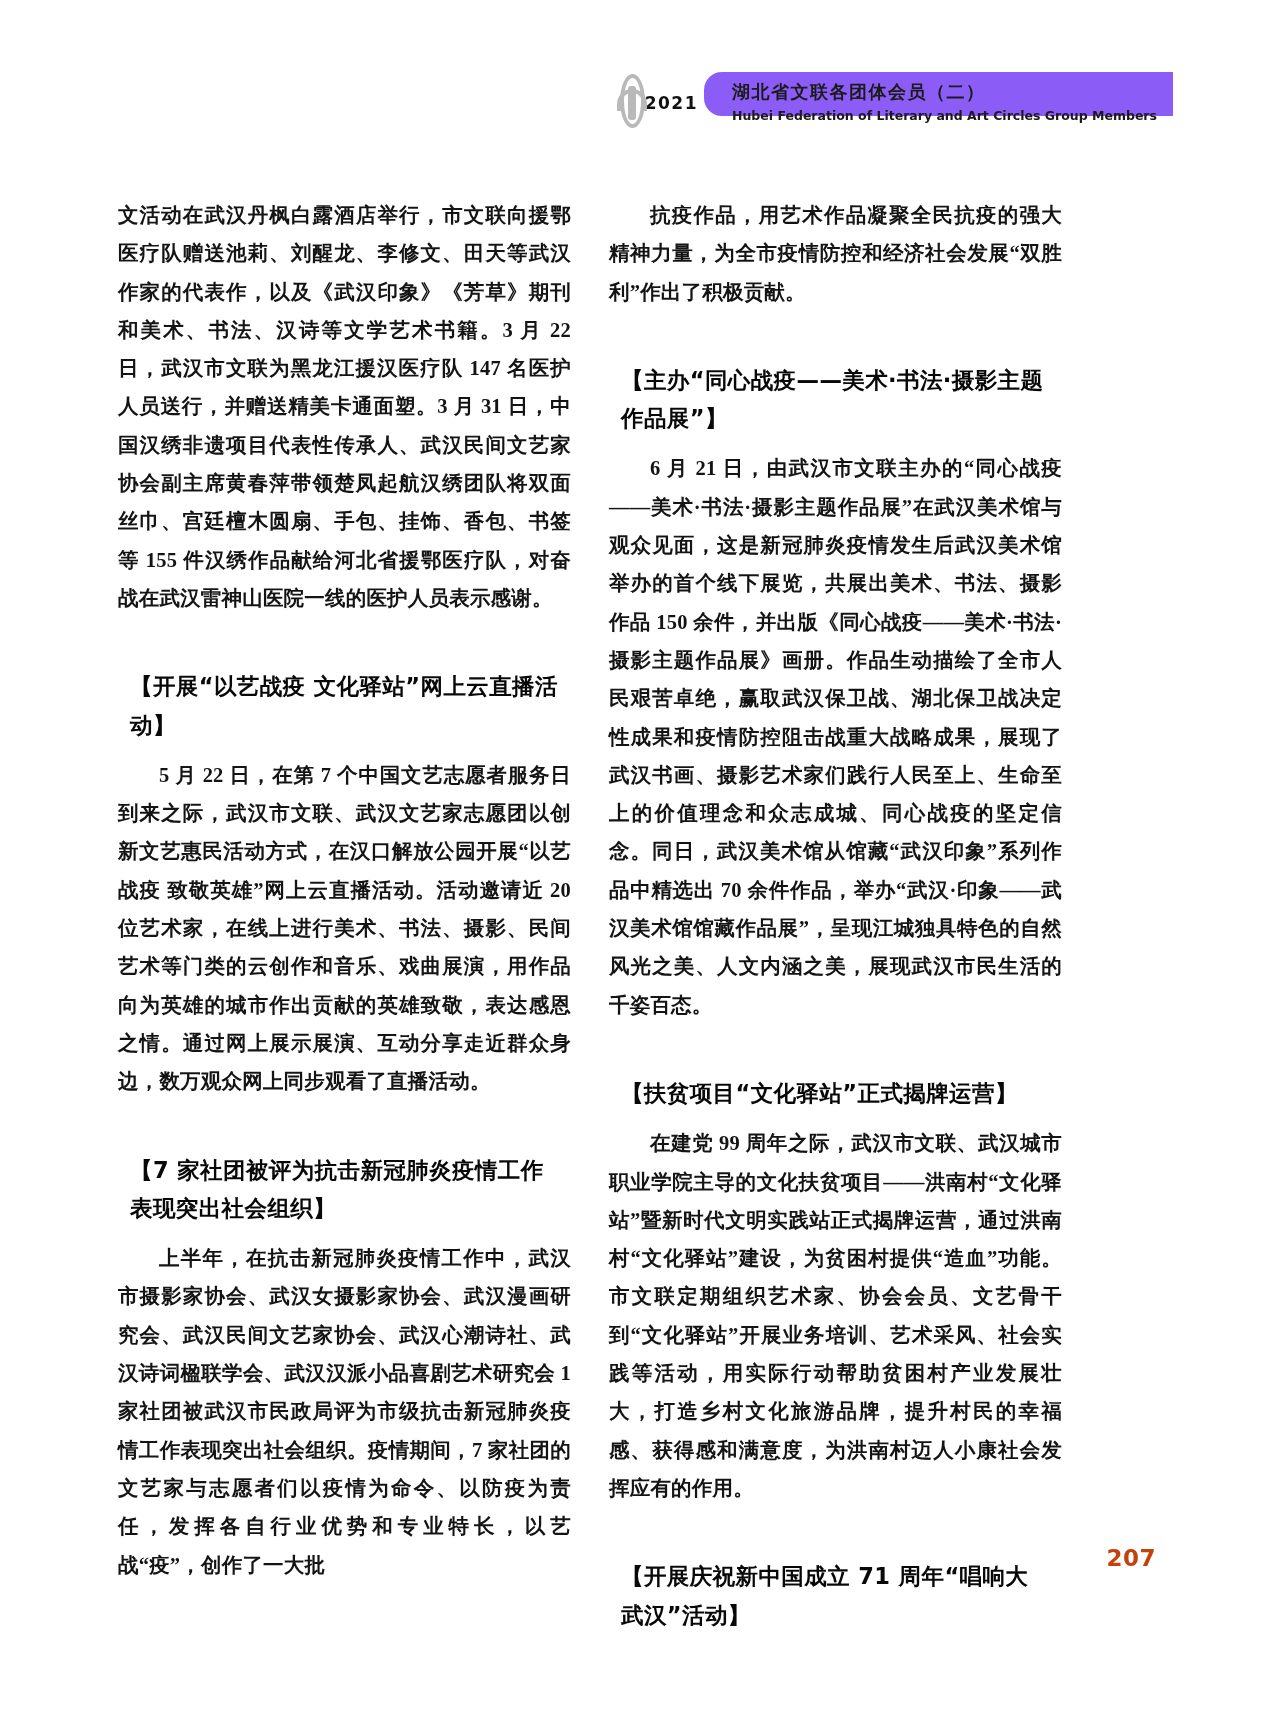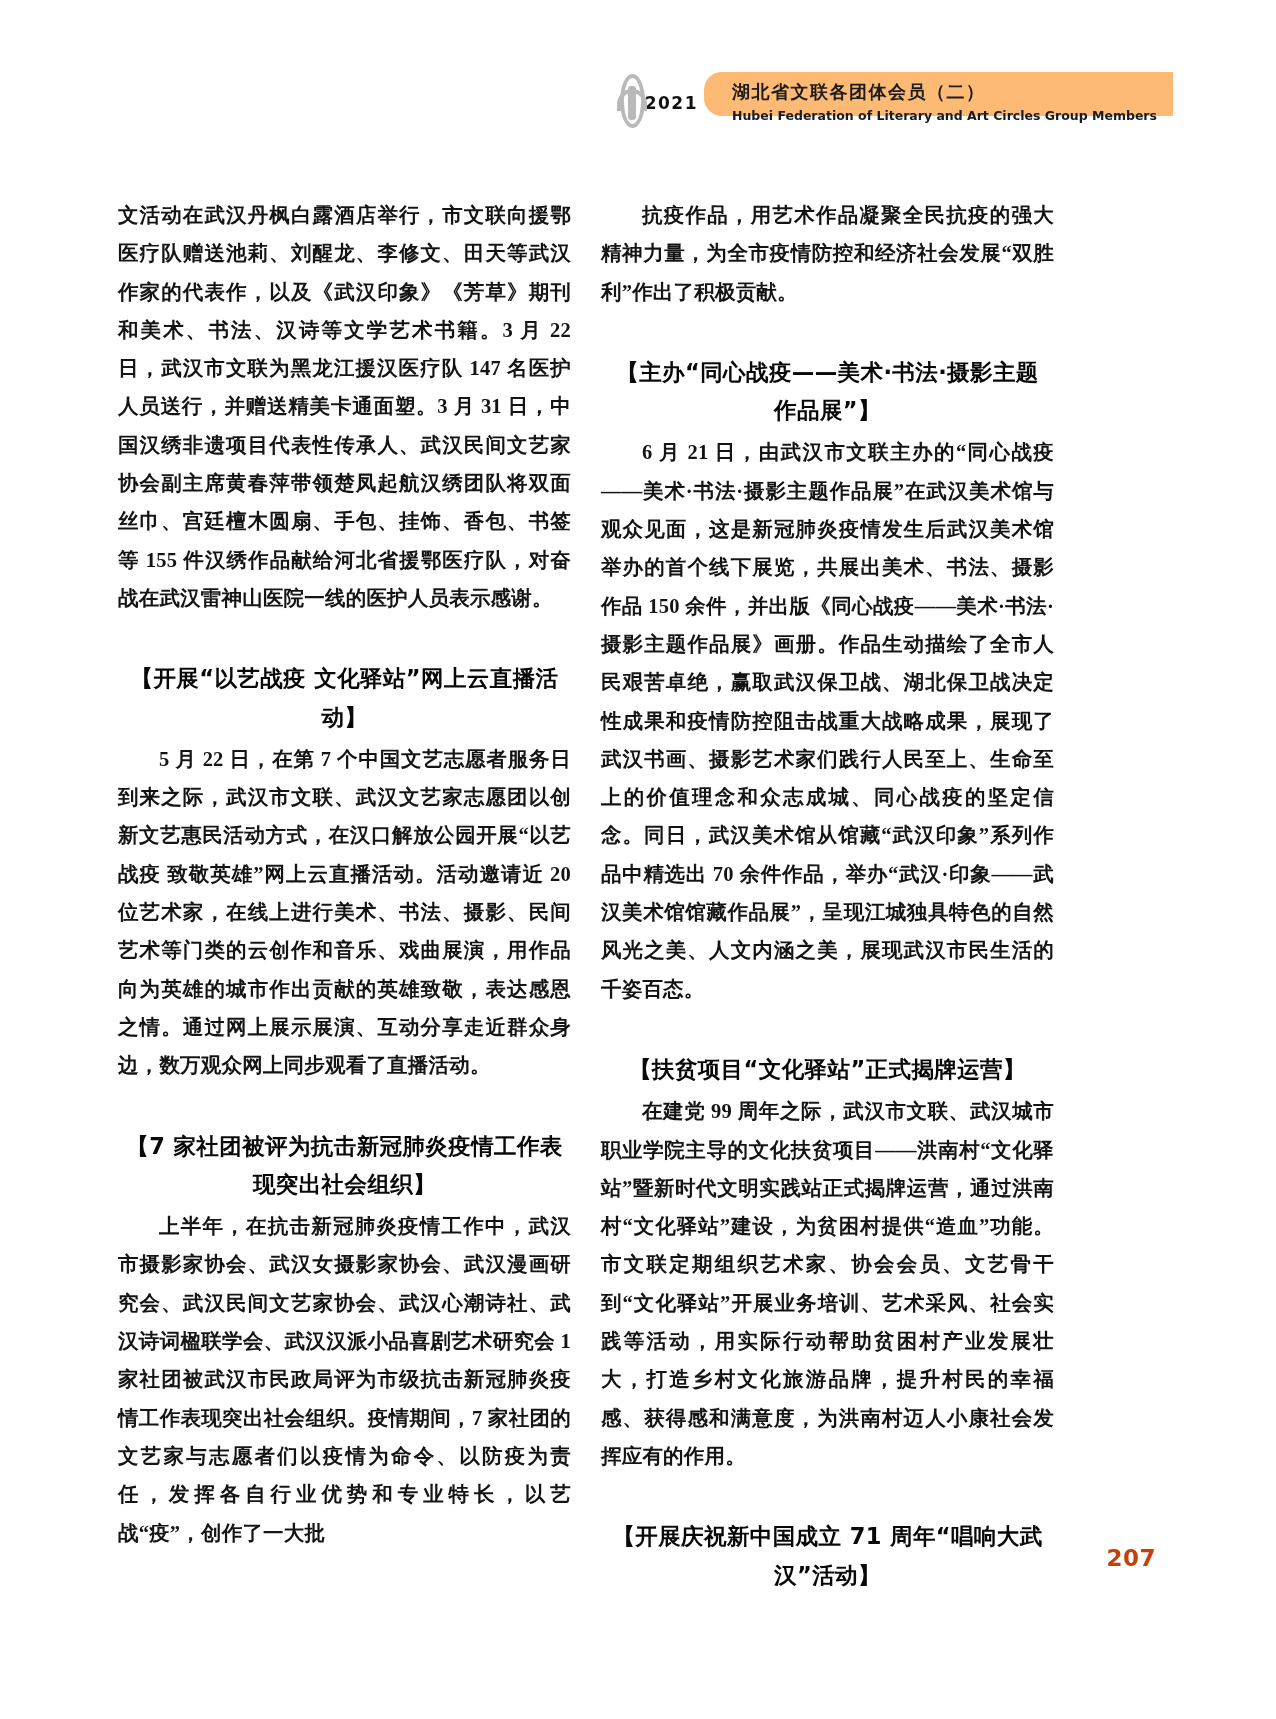--- a/index.html
+++ b/index.html
@@ -75,21 +75,21 @@
     margin-top: 3px;
     font-family: "DejaVu Sans", "Liberation Sans", sans-serif;
     font-size: 17px;
     font-weight: bold;
     letter-spacing: 1.5px;
     color: #111111;
   }
   .header-band {
     margin-left: 6px;
     flex: 1 1 auto;
-    background: #fdba74;
+    background: #8b5cf6;
     border-radius: 18px 0 0 18px;
     padding: 9px 16px 11px 28px;
     box-sizing: border-box;
     height: 44px;
   }
   .header-title-cn {
     font-family: "DejaVu Sans", "Liberation Sans", sans-serif;
     font-size: 18px;
     font-weight: bold;
     color: #1b1b1b;
@@ -107,21 +107,21 @@
     white-space: nowrap;
   }
 
   
   .columns {
     position: absolute;
     top: 196px;
     left: 118px;
     width: 1040px;
     display: flex;
-    gap: 30px;
+    gap: 38px;
   }
   .col {
     width: 453px;
     flex: 0 0 453px;
   }
 
   p.body-text {
     margin: 0 0 0 0;
     font-family: "Liberation Serif", "DejaVu Serif", serif;
     font-size: 20.5px;
@@ -129,28 +129,28 @@
     line-height: 38.3px;
     text-align: justify;
     text-justify: inter-ideograph;
     letter-spacing: 0.2px;
     color: #141414;
   }
   p.indent {
     text-indent: 2em;
   }
   h2.section-heading {
-    margin: 4px;
+    margin: 12px;
     font-family: "DejaVu Sans", "Liberation Sans", sans-serif;
     font-size: 22.5px;
     font-weight: bold;
     line-height: 38.3px;
     letter-spacing: 0.4px;
     color: #080808;
-    text-align: center;
+    text-align: left;
   }
   .gap-before-heading { height: 38px; }
 
   
   .folio {
     position: absolute;
     right: 120px;
     bottom: 148px;
     font-family: "DejaVu Sans", "Liberation Sans", sans-serif;
     font-size: 23px;

